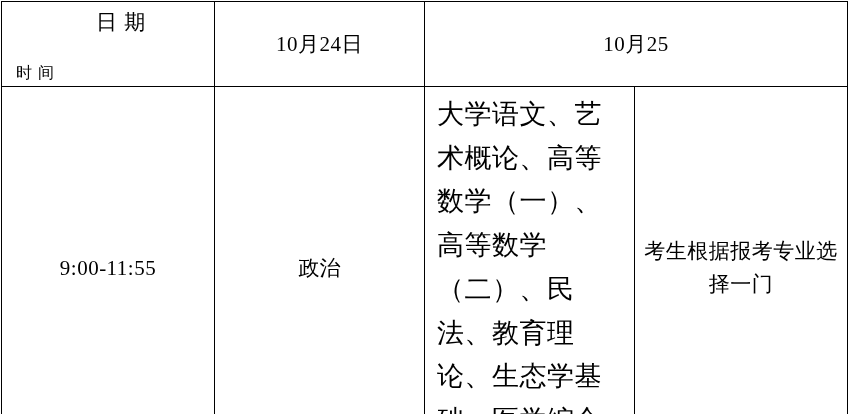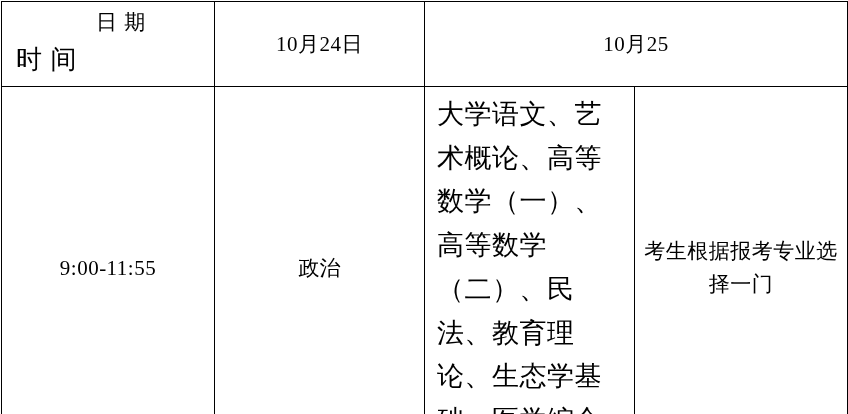--- a/index.html
+++ b/index.html
@@ -52,23 +52,23 @@
     top: 4px;
     left: 0;
     right: 0;
     text-align: center;
     padding-left: 26px;
     font-size: 21px;
     letter-spacing: 1px;
   }
   .corner .time-lbl {
     position: absolute;
-    bottom: 6px;
+    bottom: 0;
     left: 14px;
-    font-size: 26px;
+    font-size: 16px;
     letter-spacing: 1px;
   }
   .hdr-date {
     font-size: 21px;
     letter-spacing: 0.5px;
   }
   .row-morning td {
     height: 272px;
   }
   .row-afternoon td {

